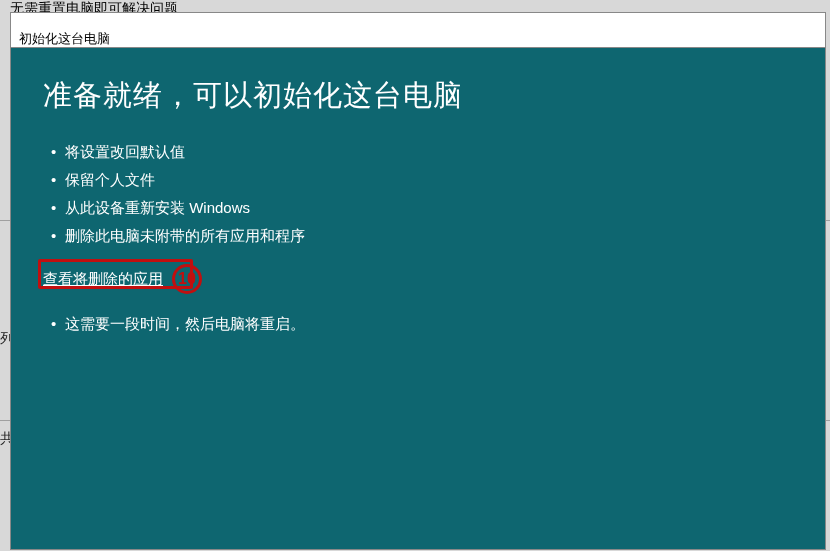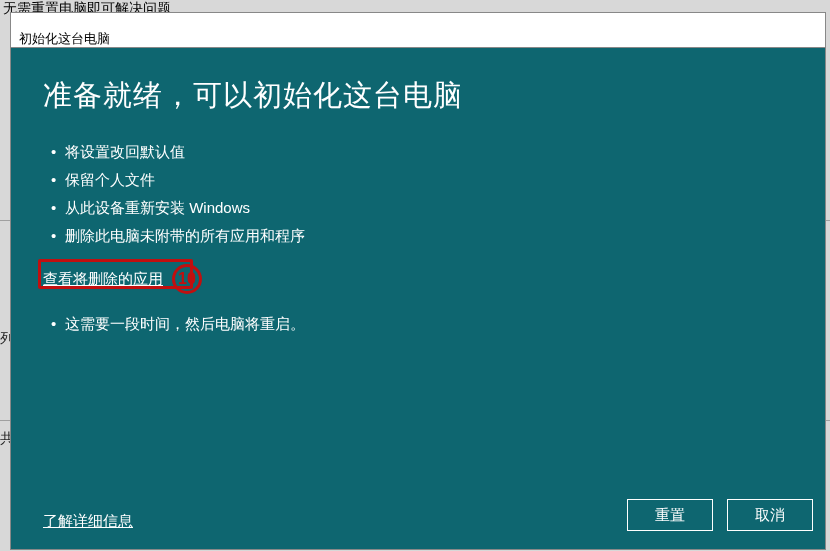--- a/index.html
+++ b/index.html
@@ -19,21 +19,21 @@
       position: absolute;
       top: 0;
       left: 0;
       width: 830px;
       height: 551px;
       background: #d8d8d8;
     }
     .bg-text {
       position: absolute;
       top: 0px;
-      left: 3px;
+      left: 10px;
       font-size: 14px;
       color: #000;
       white-space: nowrap;
     }
     .bg-line {
       position: absolute;
       left: 0;
       right: 0;
       height: 1px;
       background: #a0a0a0;
@@ -192,21 +192,14 @@
       <span class="circle-badge">10</span>
       <div class="highlight-box" style="left:-5px; top:-5px; width:155px; height:30px;"></div>
     </div>
 
     <ul class="bullet-list">
       <li>这需要一段时间，然后电脑将重启。</li>
     </ul>
 
     <div class="spacer"></div>
 
-    <div class="footer">
-      <a class="more-link">了解详细信息</a>
-      <div class="buttons">
-        <button class="btn">重置</button>
-        <button class="btn">取消</button>
-      </div>
-    </div>
   </div>
 </div>
 
 </body></html>

